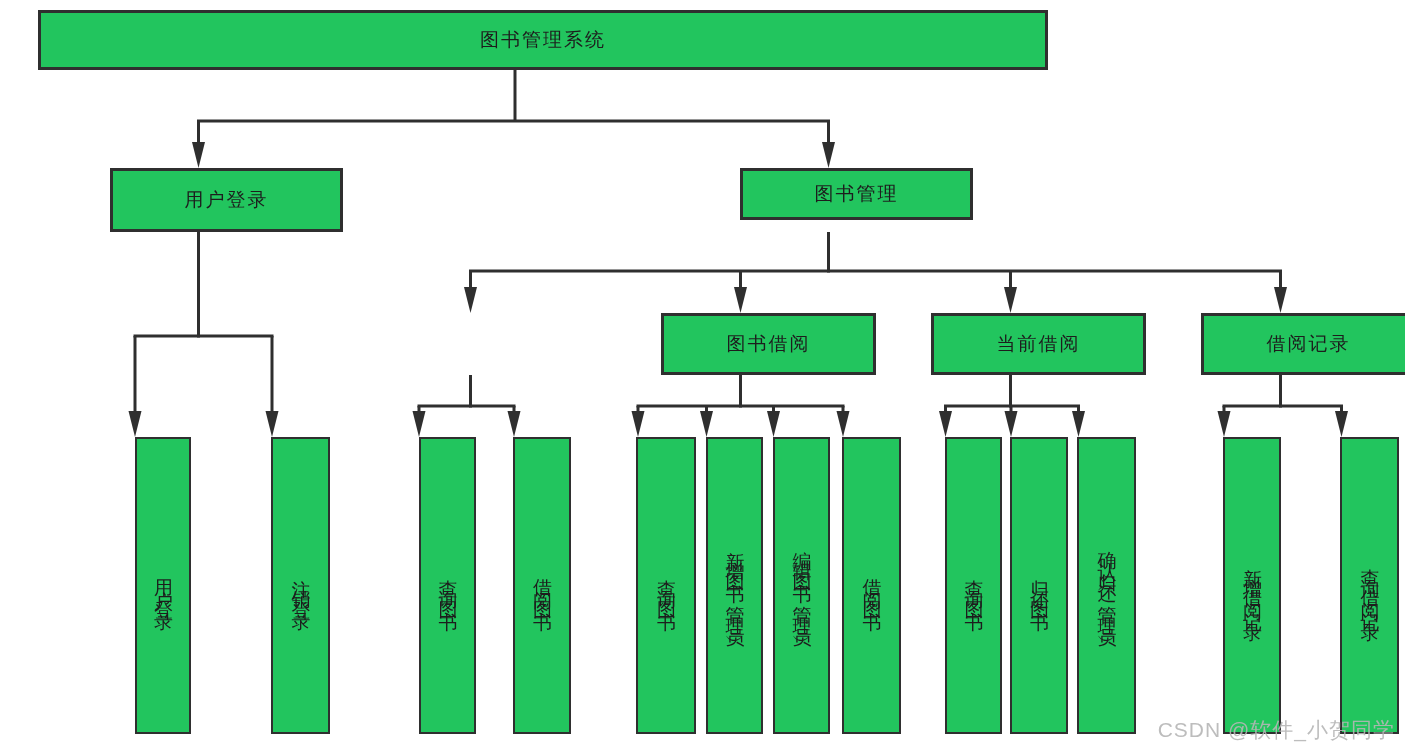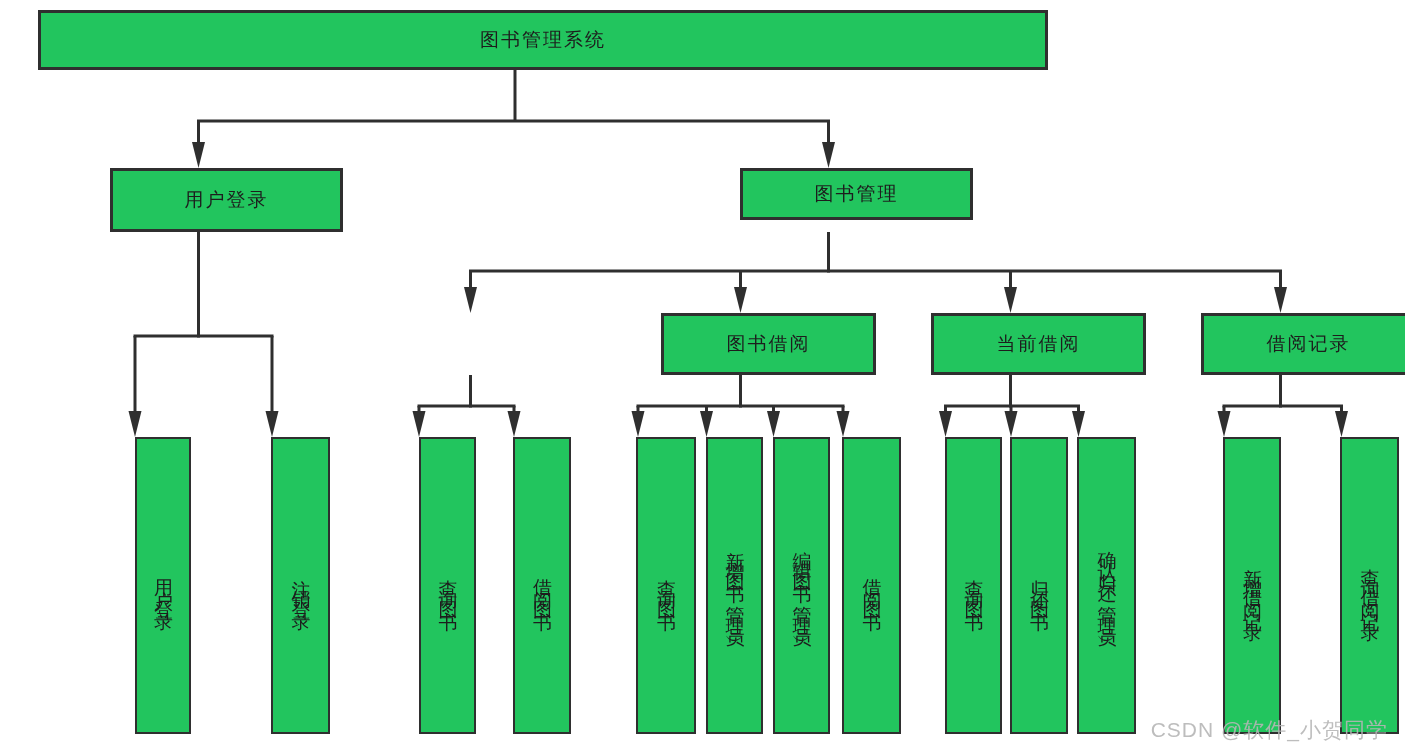--- a/index.html
+++ b/index.html
@@ -32,21 +32,21 @@
     writing-mode:vertical-rl;
     text-orientation:mixed;
     font-size:19px;
     letter-spacing:11px;
     line-height:1.1;
     color:#1d1d1d;
     white-space:nowrap;
   }
   .watermark{
     position:absolute;
-    right:17px;
+    right:10px;
     bottom:3px;
     font-size:21px;
     color:#b6b6b6;
     letter-spacing:1px;
     opacity:.9;
     z-index:5;
   }
 </style>
 </head>
 <body>

